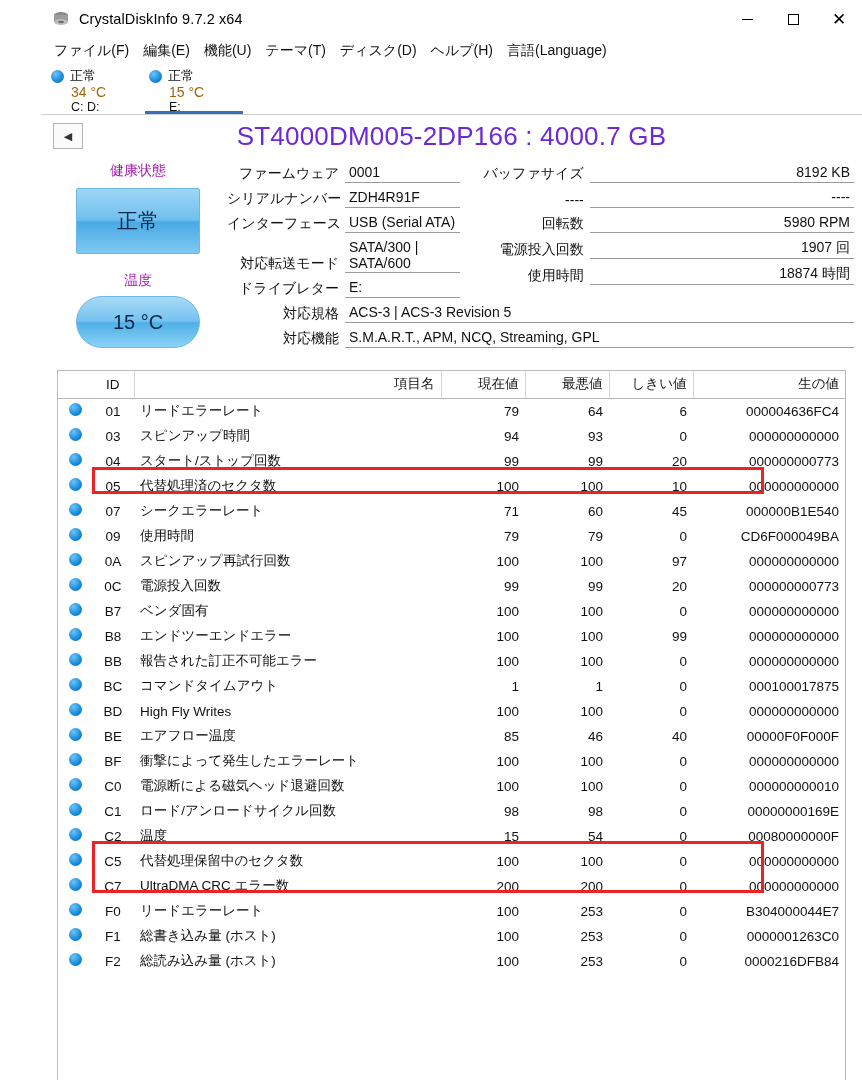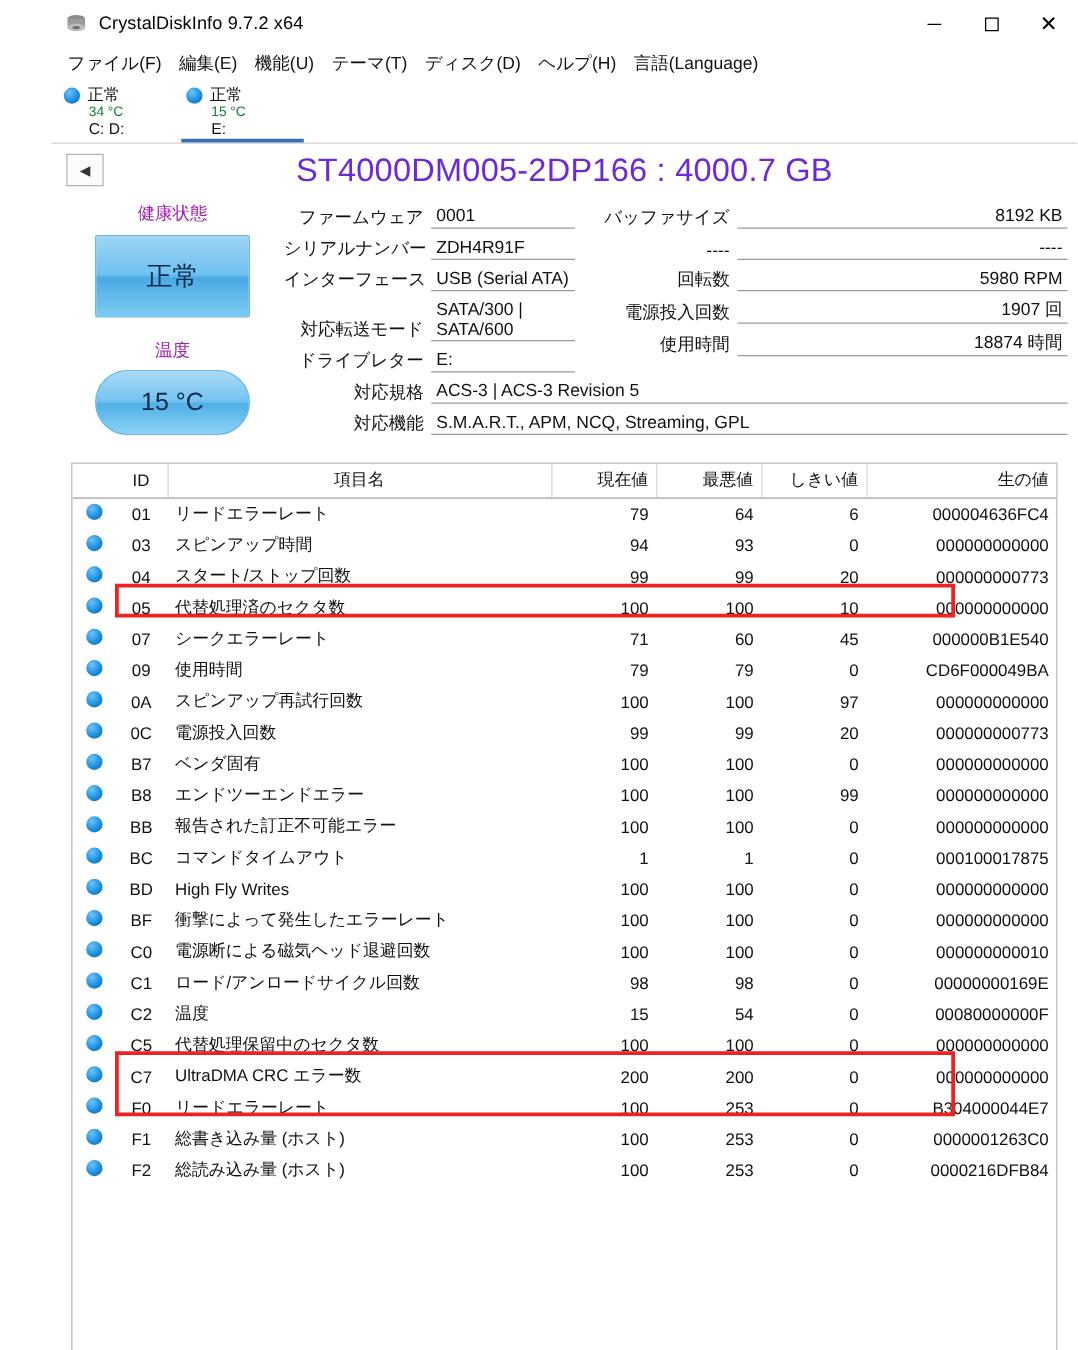--- a/index.html
+++ b/index.html
@@ -79,21 +79,21 @@
   .disk-tab .row1 {
     display: flex; align-items: center; gap: 6px;
   }
   .dot {
     width: 13px; height: 13px; border-radius: 50%;
     background: radial-gradient(circle at 35% 30%, #6fc3f7 0%, #1a8fe0 55%, #0b5fa5 100%);
     flex: none;
     margin-left: 4px;
   }
   .disk-tab .state { font-size: 13px; color: #111; }
-  .disk-tab .temp { font-size: 11px; color: #15803d; padding-left: 24px; margin-top: -1px;}
+  .disk-tab .temp { font-size: 14px; color: #a16207; padding-left: 24px; margin-top: -1px;}
   .disk-tab .letters { font-size: 12.5px; color: #111; padding-left: 24px; margin-top: 0px;}
   .disk-tab.active::after {
     content: "";
     position: absolute; left: 0; right: 0; bottom: 0;
     height: 3px; background: #3b6fb5;
   }
   .tabs-sep {
     height: 1px; background: #cfcfcf; margin: 0 0 0 0; flex: none;
   }
 
@@ -214,21 +214,21 @@
     white-space: nowrap;
     height: 25px;
   }
   td.c-dot { width: 34px; text-align: center; }
   td.c-id  { width: 42px; text-align: center; }
   td.c-name { text-align: left; }
   td.c-num { width: 84px; text-align: right; }
   td.c-raw { width: 152px; text-align: right; padding-right: 10px; }
   th.h-dot { width: 34px; }
   th.h-id { width: 42px; text-align: center;}
-  th.h-name { text-align: center; }
+  th.h-name { text-align: right; }
   th.h-num { width: 84px; text-align: right; }
   th.h-raw { width: 152px; text-align: right; padding-right: 10px;}
   .tdot {
     width: 13px; height: 13px; border-radius: 50%;
     background: radial-gradient(circle at 35% 30%, #6fc3f7 0%, #1a8fe0 55%, #0b5fa5 100%);
     display: inline-block;
   }
   
   .redbox {
     position: absolute;
@@ -501,20 +501,29 @@
             <td class="c-dot"><span class="tdot"></span></td>
             <td class="c-id">BD</td>
             <td class="c-name">High Fly Writes</td>
             <td class="c-num">100</td>
             <td class="c-num">100</td>
             <td class="c-num">0</td>
             <td class="c-raw">000000000000</td>
           </tr>
           <tr>
             <td class="c-dot"><span class="tdot"></span></td>
+            <td class="c-id">BE</td>
+            <td class="c-name">エアフロー温度</td>
+            <td class="c-num">85</td>
+            <td class="c-num">46</td>
+            <td class="c-num">40</td>
+            <td class="c-raw">00000F0F000F</td>
+          </tr>
+          <tr>
+            <td class="c-dot"><span class="tdot"></span></td>
             <td class="c-id">BF</td>
             <td class="c-name">衝撃によって発生したエラーレート</td>
             <td class="c-num">100</td>
             <td class="c-num">100</td>
             <td class="c-num">0</td>
             <td class="c-raw">000000000000</td>
           </tr>
           <tr>
             <td class="c-dot"><span class="tdot"></span></td>
             <td class="c-id">C0</td>

